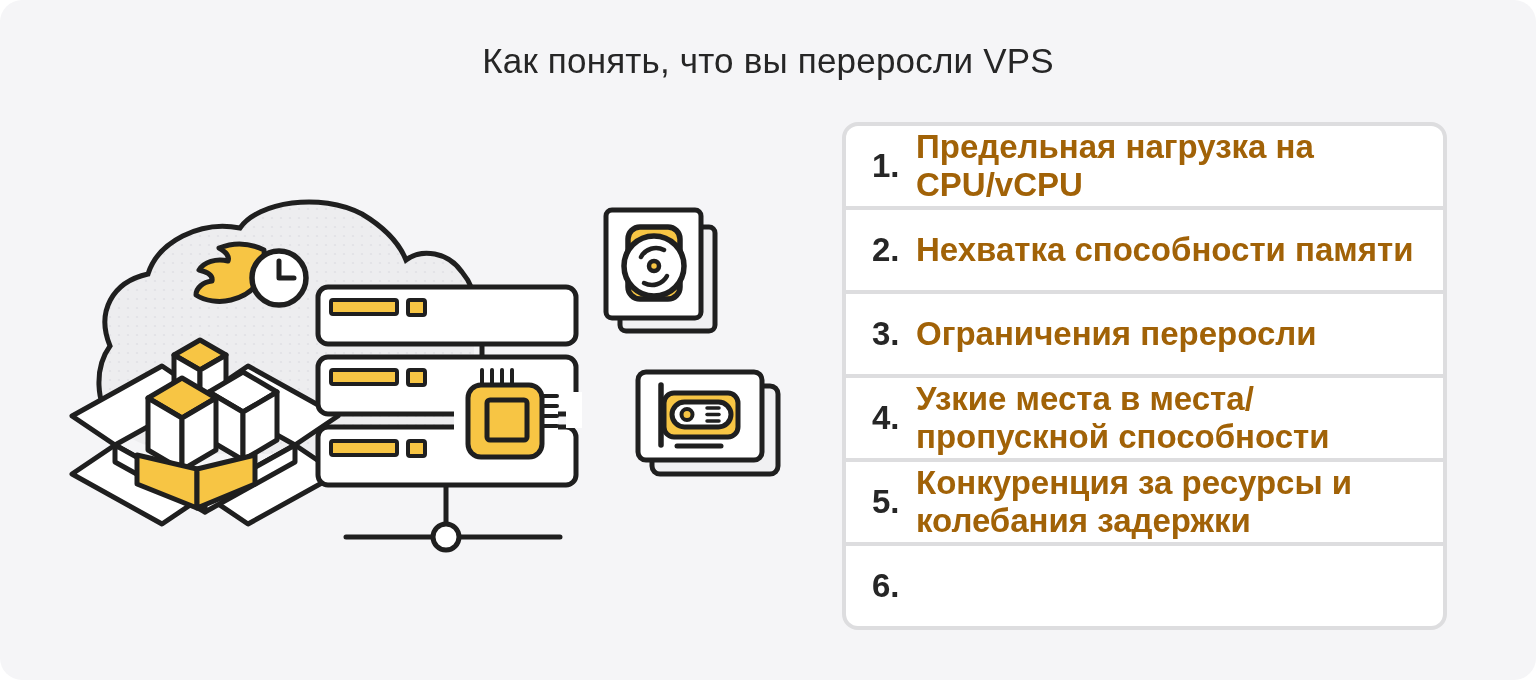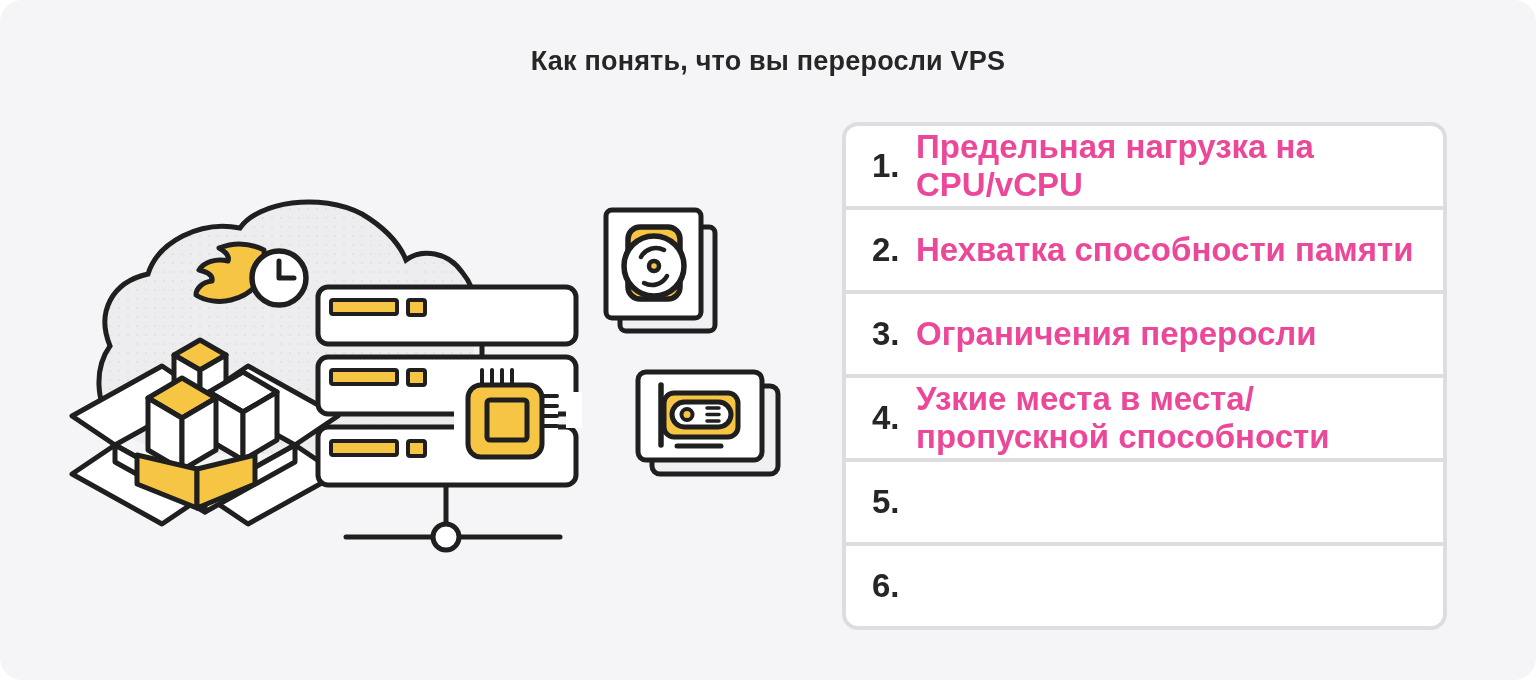--- a/index.html
+++ b/index.html
@@ -3,39 +3,39 @@
 <meta charset="utf-8">
 <style>
   html,body{margin:0;padding:0;background:#ffffff;}
   .canvas{
     position:relative;width:1536px;height:680px;
     background:#F5F5F7;border-radius:22px;overflow:hidden;
     font-family:"Liberation Sans","DejaVu Sans",sans-serif;
   }
   .title{
     position:absolute;top:40px;left:0;width:100%;
-    text-align:center;font-size:27px;line-height:42px;font-weight:700;
+    text-align:center;font-size:35px;line-height:42px;font-weight:400;
     color:#262626;letter-spacing:0.2px;margin:0;
   }
   .illustration{position:absolute;left:0;top:0;width:1536px;height:680px;}
   .checklist{
     position:absolute;left:842px;top:122px;width:605px;height:508px;
     box-sizing:border-box;background:#DDDDDF;border:4px solid #DDDDDF;
     border-radius:16px;overflow:hidden;
     display:flex;flex-direction:column;gap:4px;
   }
   .row{
     flex:1 1 0;background:#FFFFFF;display:flex;align-items:center;
     padding:0 26px 0 26px;box-sizing:border-box;
   }
   .num{
     width:44px;flex:0 0 44px;font-size:33px;font-weight:700;color:#262626;
   }
   .txt{
-    flex:1 1 auto;font-size:33px;line-height:38px;font-weight:700;color:#ec4899;
+    flex:1 1 auto;font-size:33px;line-height:38px;font-weight:700;color:#a16207;
   }
 </style>
 </head>
 <body>
 
 <div class="canvas">
 
   <h1 class="title">Как понять, что вы переросли VPS</h1>
 
   <svg class="illustration" viewBox="0 0 1536 680" aria-hidden="true">
@@ -171,19 +171,20 @@
     <div class="row">
       <span class="num">3.</span>
       <span class="txt">Ограничения переросли</span>
     </div>
     <div class="row">
       <span class="num">4.</span>
       <span class="txt">Узкие места в места/пропускной способности</span>
     </div>
     <div class="row">
       <span class="num">5.</span>
+      <span class="txt">Конкуренция за ресурсы и колебания задержки</span>
     </div>
     <div class="row">
       <span class="num">6.</span>
     </div>
   </div>
 
 </div>
 
 </body></html>

